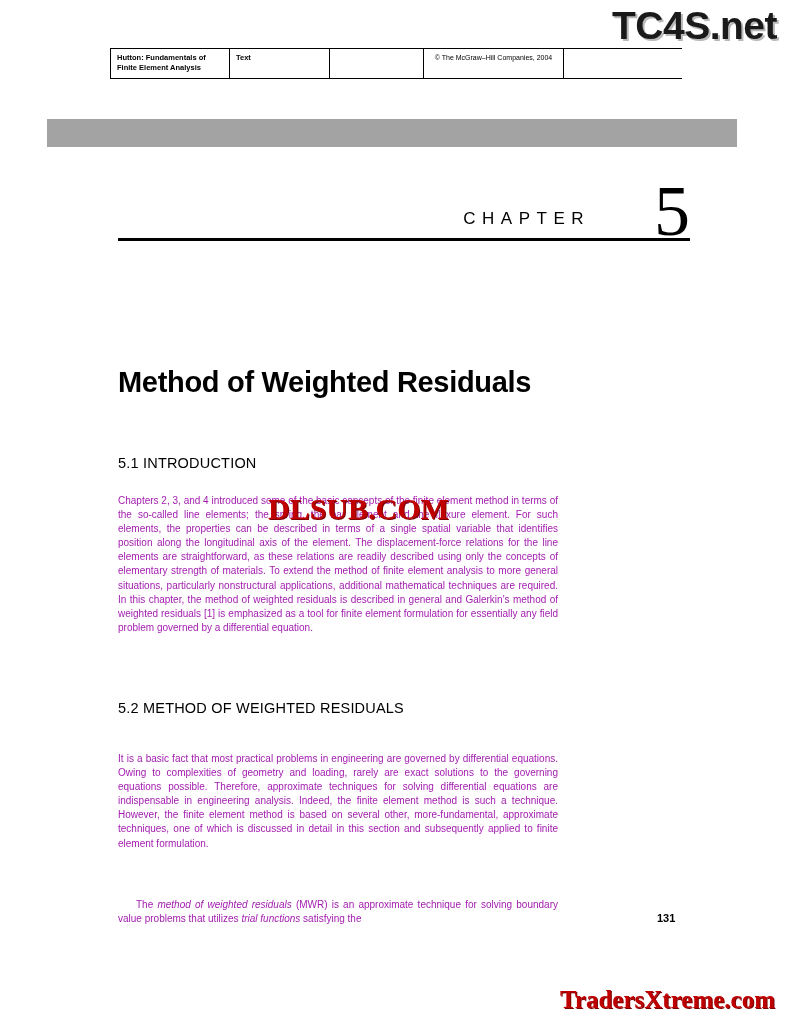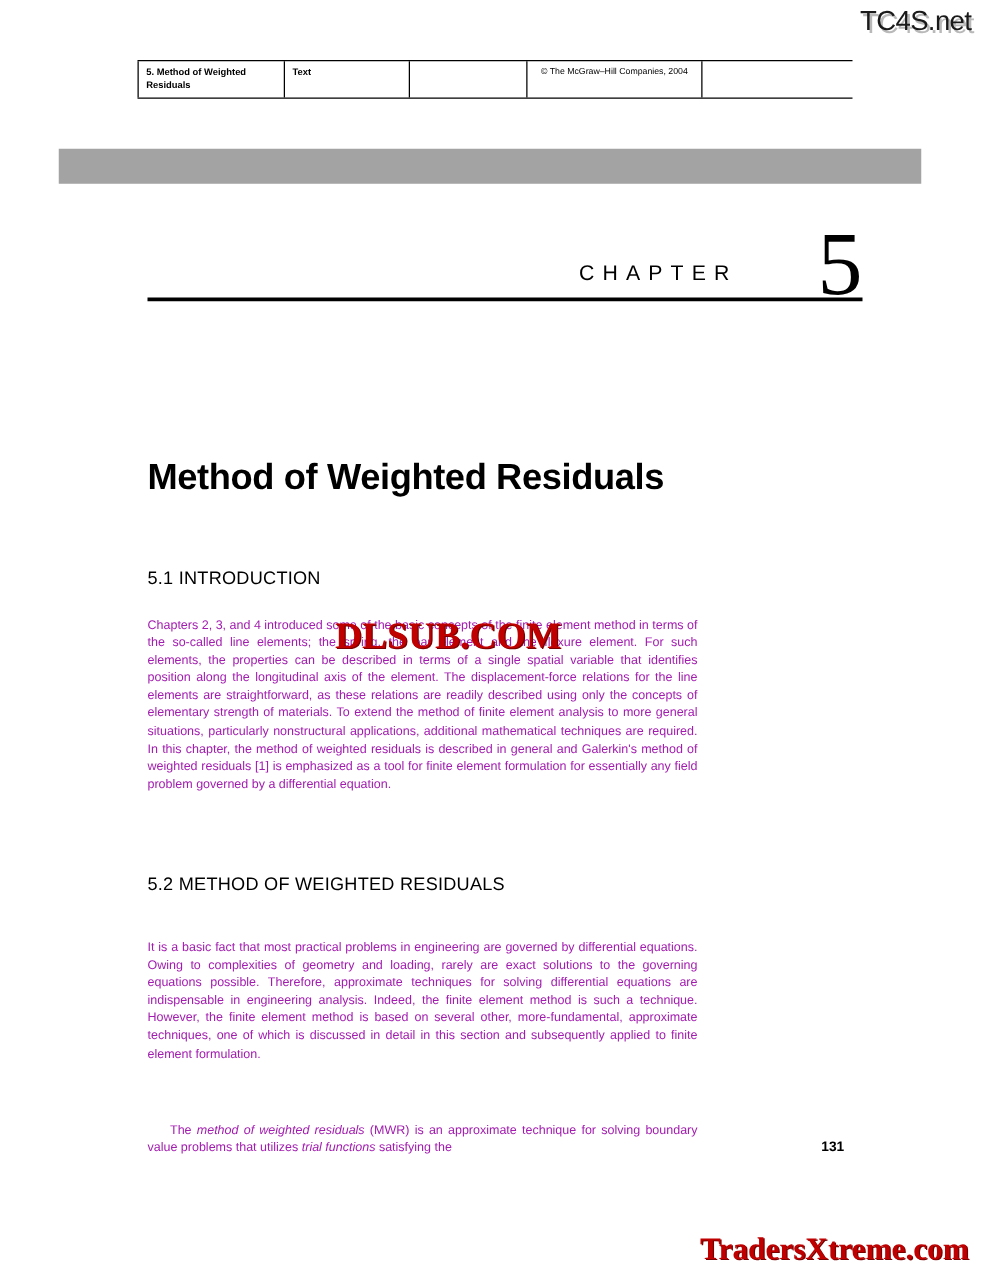--- a/index.html
+++ b/index.html
@@ -14,22 +14,22 @@
     font-family: "Liberation Serif", serif;
     overflow: hidden;
   }
 
   
   .wm-top {
     position: absolute;
     top: 4px;
     right: 14px;
     font-family: "Liberation Sans", sans-serif;
-    font-weight: normal;
-    font-size: 22px;
+    font-weight: bold;
+    font-size: 39px;
     letter-spacing: -0.5px;
     color: #1a1a1a;
     text-shadow: 2px 2px 0 #b9b9b9;
     z-index: 30;
     margin-left: 28px;
   }
   .wm-mid {
     position: absolute;
     top: 492px;
     left: 268px;
@@ -179,21 +179,21 @@
     font-size: 11px;
     color: #000;
   }
 
   em { font-style: italic; }
 </style>
 </head>
 <body>
 
 <div class="header-table">
-  <div class="header-cell hc2">5. Method of Weighted Residuals</div>
+  <div class="header-cell hc1">Hutton: Fundamentals of Finite Element Analysis</div>
   <div class="header-cell hc3">Text</div>
   <div class="header-cell hc4"></div>
   <div class="header-cell hc5">© The McGraw–Hill Companies, 2004</div>
 </div>
 
 <div class="grey-bar"></div>
 <div class="chapter-zone">
   <div class="chapter-word">CHAPTER</div>
   <div class="chapter-num">5</div>
 </div>

